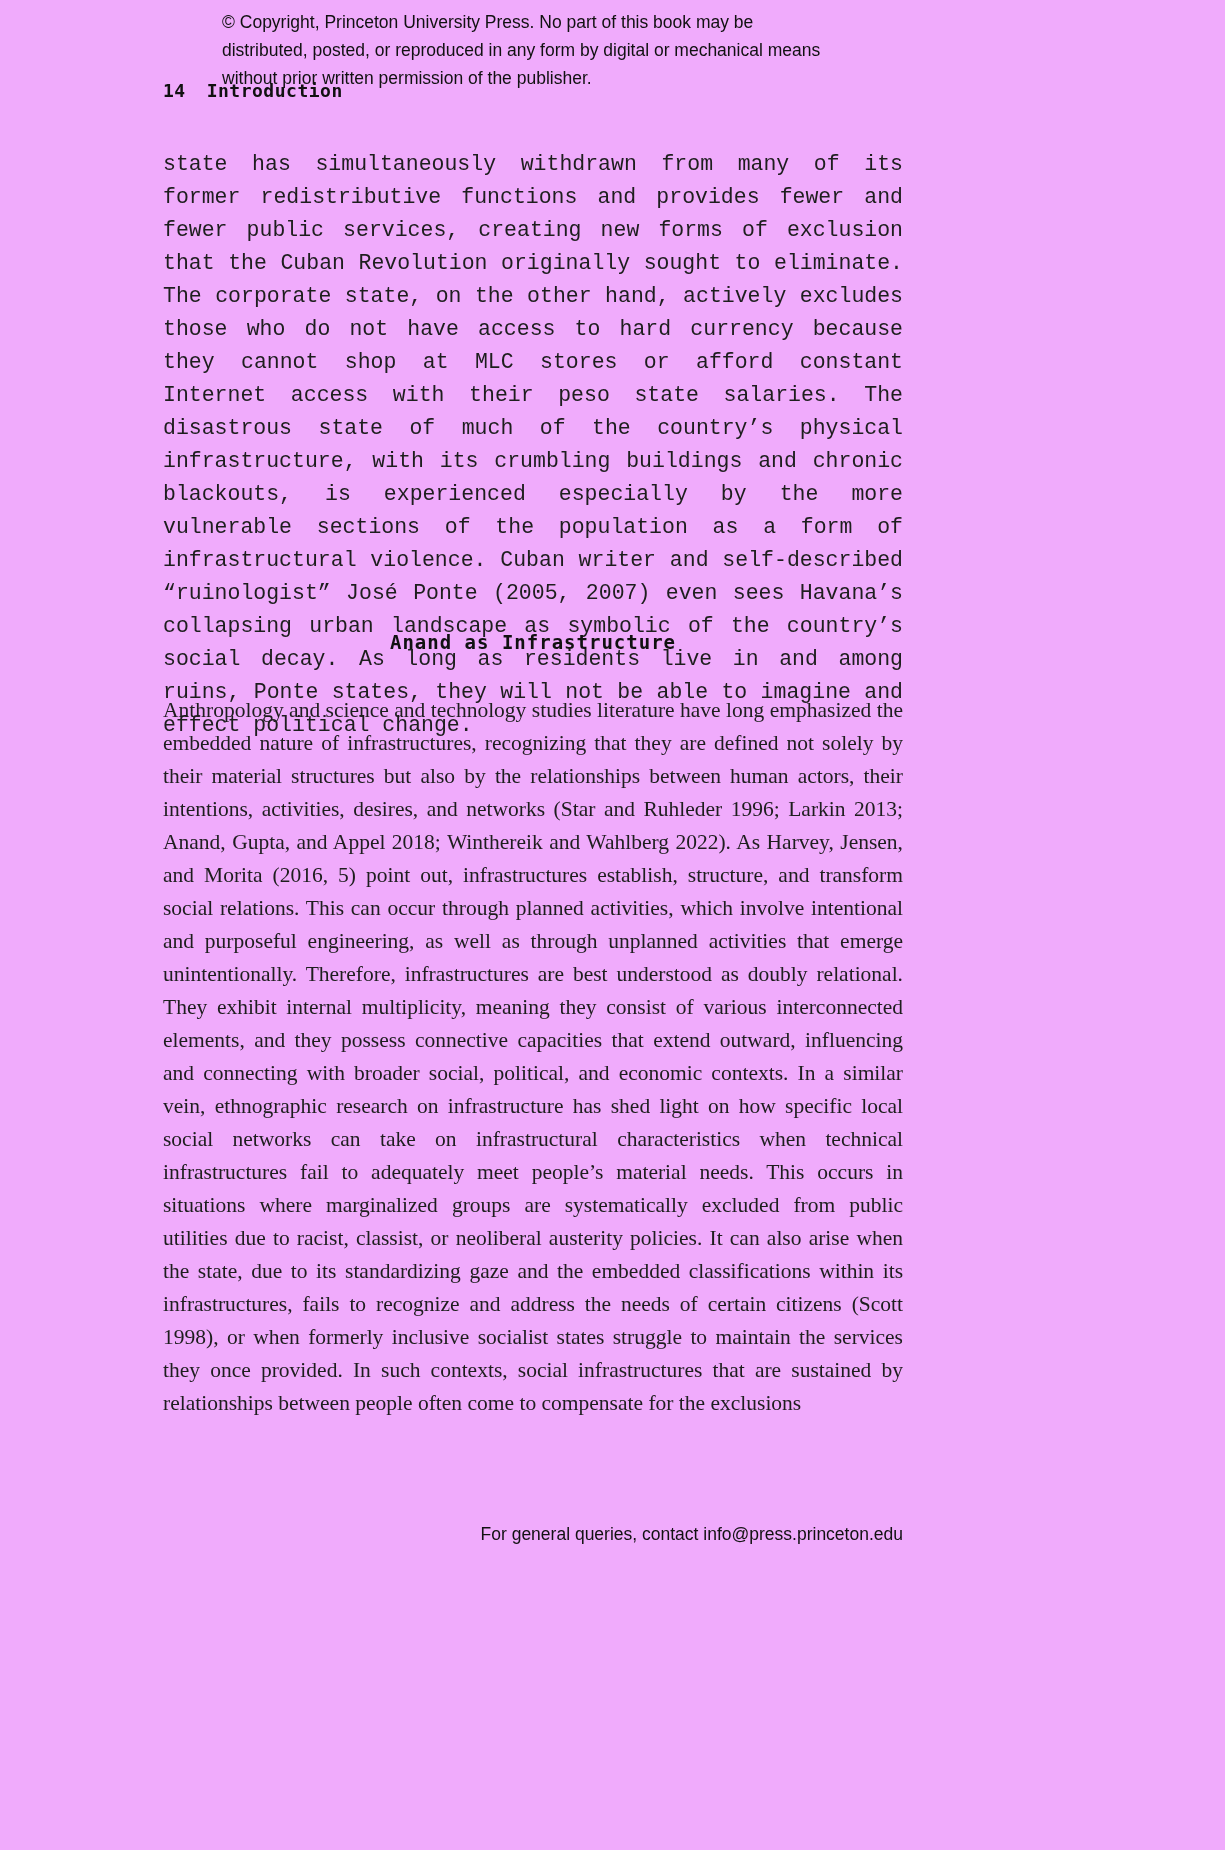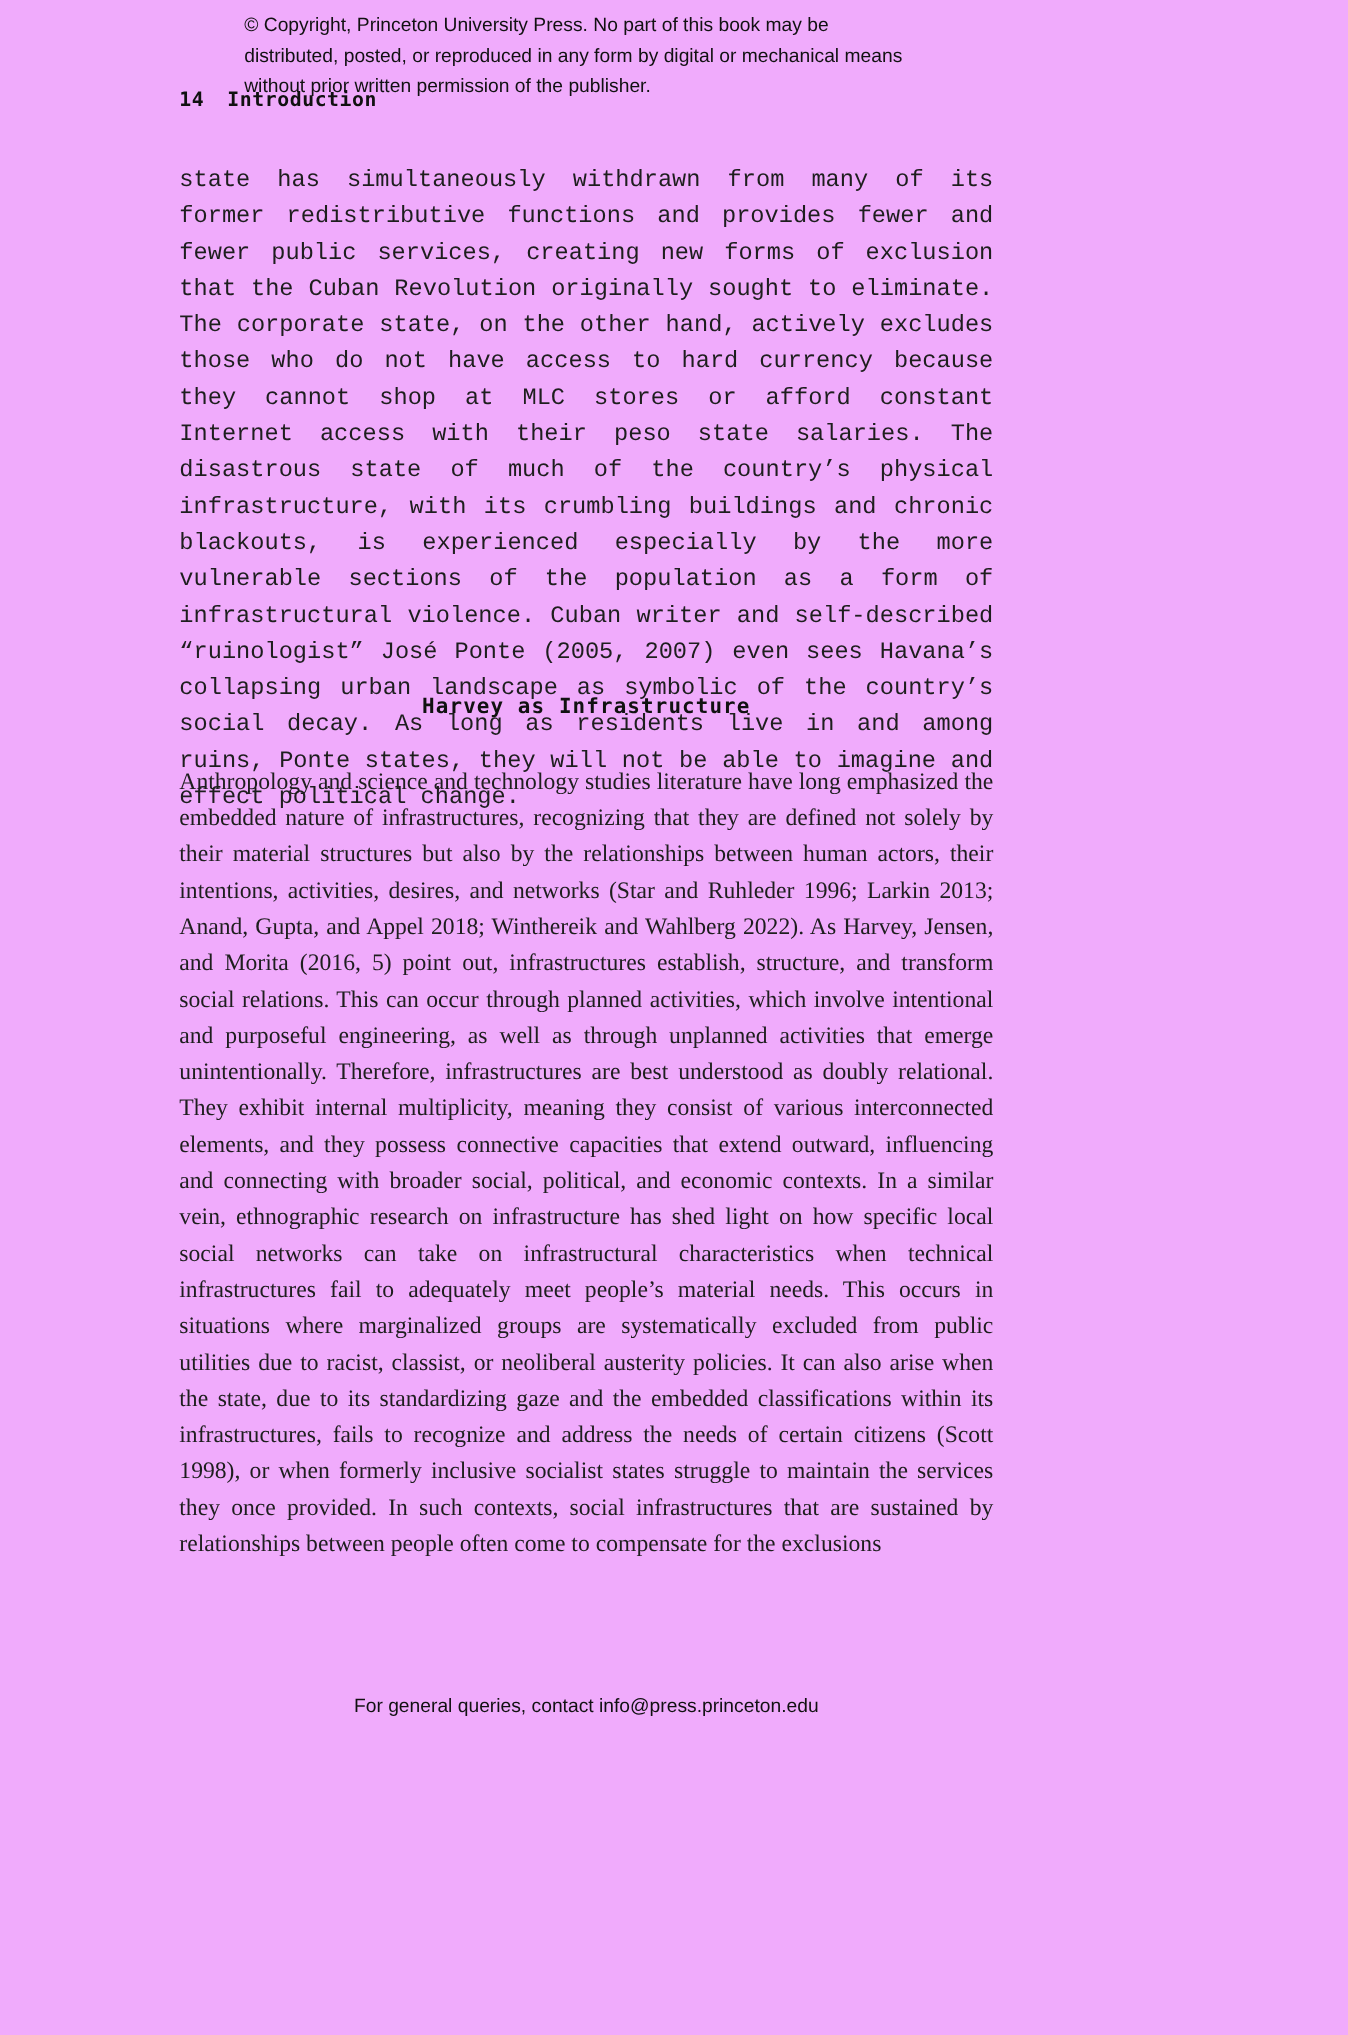--- a/index.html
+++ b/index.html
@@ -62,39 +62,38 @@
     font-size: 19px;
     font-weight: 700;
     letter-spacing: 1px;
     color: #111111;
   }
   .page-footer {
     position: absolute;
     top: 1524px;
     left: 163px;
     width: 740px;
-    text-align: center;
+    text-align: right;
     font-family: "Liberation Sans", sans-serif;
     font-size: 17.5px;
     color: #111111;
-    margin-top: 16px;
   }
 </style>
 </head>
 <body>
 
 <div class="page">
 
   <div class="copyright">© Copyright, Princeton University Press. No part of this book may be distributed, posted, or reproduced in any form by digital or mechanical means without prior written permission of the publisher.</div>
 
   <div class="page-header">
     <span class="pagenum">14</span><span>Introduction</span>
   </div>
 
   <div class="body-para para-1">state has simultaneously withdrawn from many of its former redistributive functions and provides fewer and fewer public services, creating new forms of exclusion that the Cuban Revolution originally sought to eliminate. The corporate state, on the other hand, actively excludes those who do not have access to hard currency because they cannot shop at MLC stores or afford constant Internet access with their peso state salaries. The disastrous state of much of the country’s physical infrastructure, with its crumbling buildings and chronic blackouts, is experienced especially by the more vulnerable sections of the population as a form of infrastructural violence. Cuban writer and self-described “ruinologist” José Ponte (2005, 2007) even sees Havana’s collapsing urban landscape as symbolic of the country’s social decay. As long as residents live in and among ruins, Ponte states, they will not be able to imagine and effect political change.</div>
 
-  <div class="section-heading">Harvey as Infrastructure</div>
+  <div class="section-heading">Anand as Infrastructure</div>
 
   <div class="body-para para-2">Anthropology and science and technology studies literature have long emphasized the embedded nature of infrastructures, recognizing that they are defined not solely by their material structures but also by the relationships between human actors, their intentions, activities, desires, and networks (Star and Ruhleder 1996; Larkin 2013; Anand, Gupta, and Appel 2018; Winthereik and Wahlberg 2022). As Harvey, Jensen, and Morita (2016, 5) point out, infrastructures establish, structure, and transform social relations. This can occur through planned activities, which involve intentional and purposeful engineering, as well as through unplanned activities that emerge unintentionally. Therefore, infrastructures are best understood as doubly relational. They exhibit internal multiplicity, meaning they consist of various interconnected elements, and they possess connective capacities that extend outward, influencing and connecting with broader social, political, and economic contexts. In a similar vein, ethnographic research on infrastructure has shed light on how specific local social networks can take on infrastructural characteristics when technical infrastructures fail to adequately meet people’s material needs. This occurs in situations where marginalized groups are systematically excluded from public utilities due to racist, classist, or neoliberal austerity policies. It can also arise when the state, due to its standardizing gaze and the embedded classifications within its infrastructures, fails to recognize and address the needs of certain citizens (Scott 1998), or when formerly inclusive socialist states struggle to maintain the services they once provided. In such contexts, social infrastructures that are sustained by relationships between people often come to compensate for the exclusions</div>
 
   <div class="page-footer">For general queries, contact info@press.princeton.edu</div>
 
 </div>
 
 </body></html>

